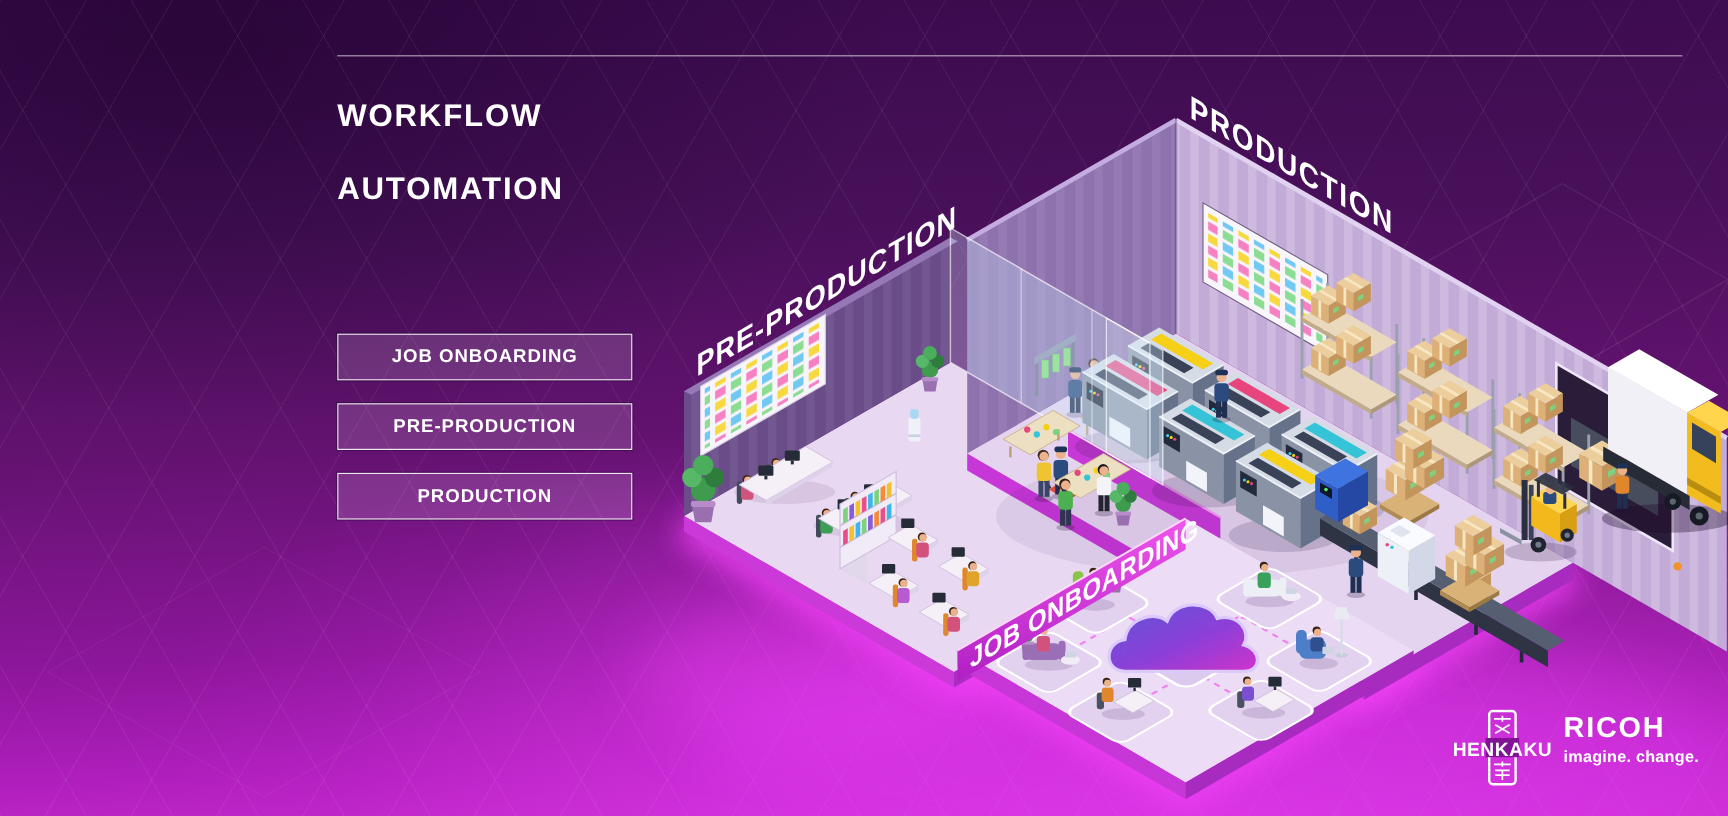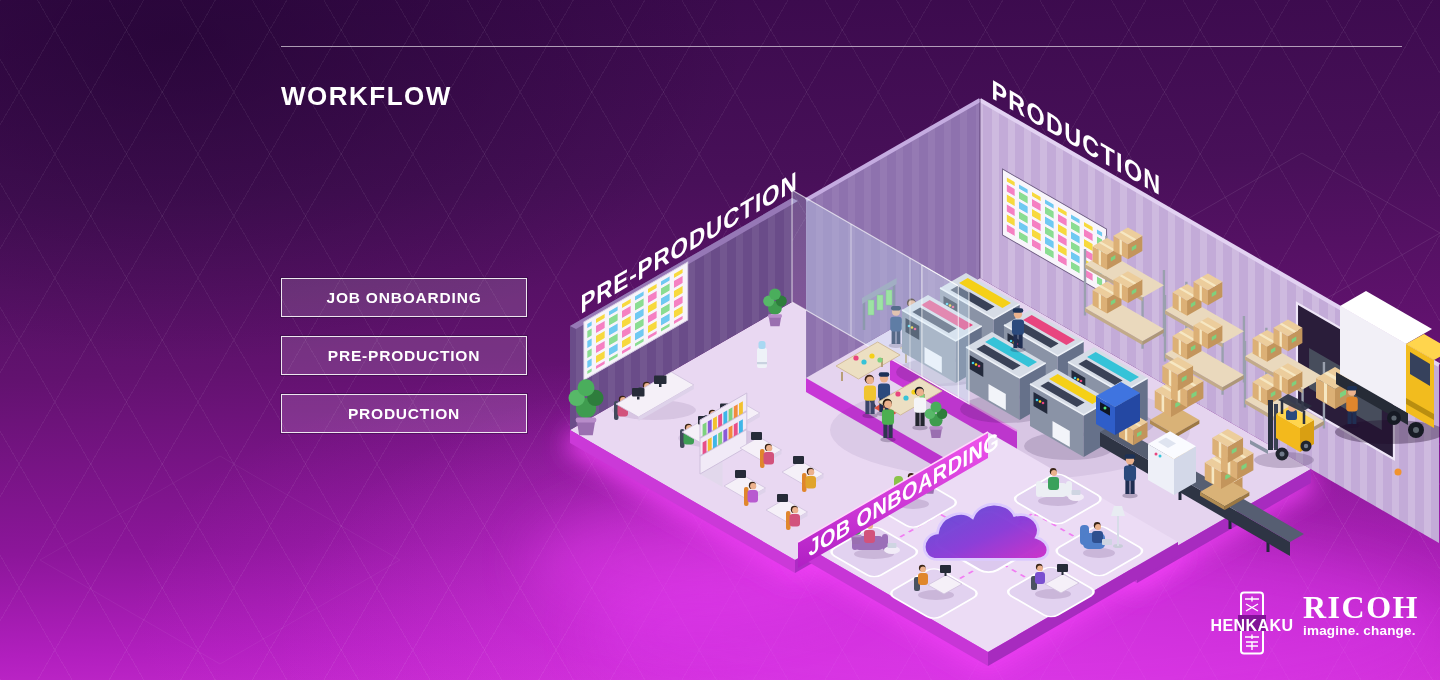--- a/index.html
+++ b/index.html
@@ -23,21 +23,21 @@
   .btn-col{position:absolute;left:281px;top:278px;display:flex;flex-direction:column;gap:19px;}
   .iso-btn{width:246px;height:39px;display:flex;align-items:center;justify-content:center;
     background:rgba(235,215,245,.17);border:1.5px solid rgba(255,255,255,.88);
     outline:1px solid rgba(40,10,55,.45);cursor:pointer;
     color:#fff;font-family:"Liberation Sans",sans-serif;font-weight:700;font-size:15.5px;letter-spacing:.8px;}
   .brand{position:absolute;color:#fff;}
   .henkaku{left:1227px;top:591px;width:50px;height:64px;}
   .henkaku-text{position:absolute;left:50%;top:26px;transform:translateX(-50%);
     font-size:16px;font-weight:700;letter-spacing:.4px;white-space:nowrap;}
   .ricoh{left:1303px;top:593px;}
-  .ricoh-word{font-size:32px;font-weight:800;letter-spacing:1.5px;line-height:28px;font-family:Liberation Serif, serif;}
+  .ricoh-word{font-size:24px;font-weight:800;letter-spacing:1.5px;line-height:28px;}
   .ricoh-tag{font-size:13.5px;font-weight:700;letter-spacing:.2px;margin-top:2px;}
   svg text.iso-label{font-family:"Liberation Sans",sans-serif;font-weight:800;fill:#fff;}
 </style>
 </head>
 <body>
 
 <div class="stage">
   <div class="iso-grid"></div>
 
   <svg class="scene" width="1440" height="680" viewBox="0 0 1440 680">
@@ -462,20 +462,21 @@
       <g transform="matrix(0.866,-0.5,0,1,798,542)">
         <text class="iso-label" x="12" y="21" font-size="23" letter-spacing=".5">JOB ONBOARDING</text>
       </g>
     </g>
   </svg>
 
   <div class="divider"></div>
 
   <div class="title">
     <div>WORKFLOW</div>
+    <div>AUTOMATION</div>
   </div>
 
   <div class="btn-col">
     <button class="iso-btn">JOB ONBOARDING</button>
     <button class="iso-btn">PRE-PRODUCTION</button>
     <button class="iso-btn">PRODUCTION</button>
   </div>
 
   <div class="brand henkaku">
     <svg width="50" height="64" viewBox="0 0 50 64">

